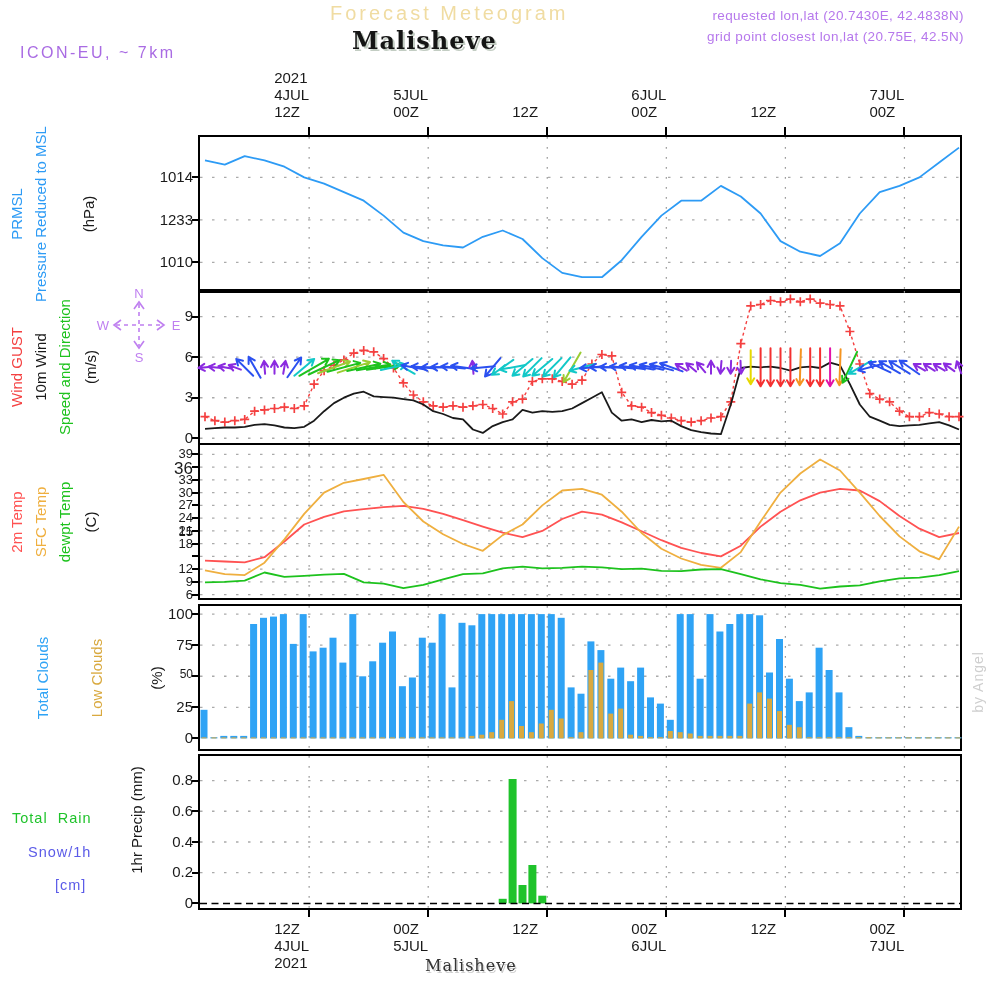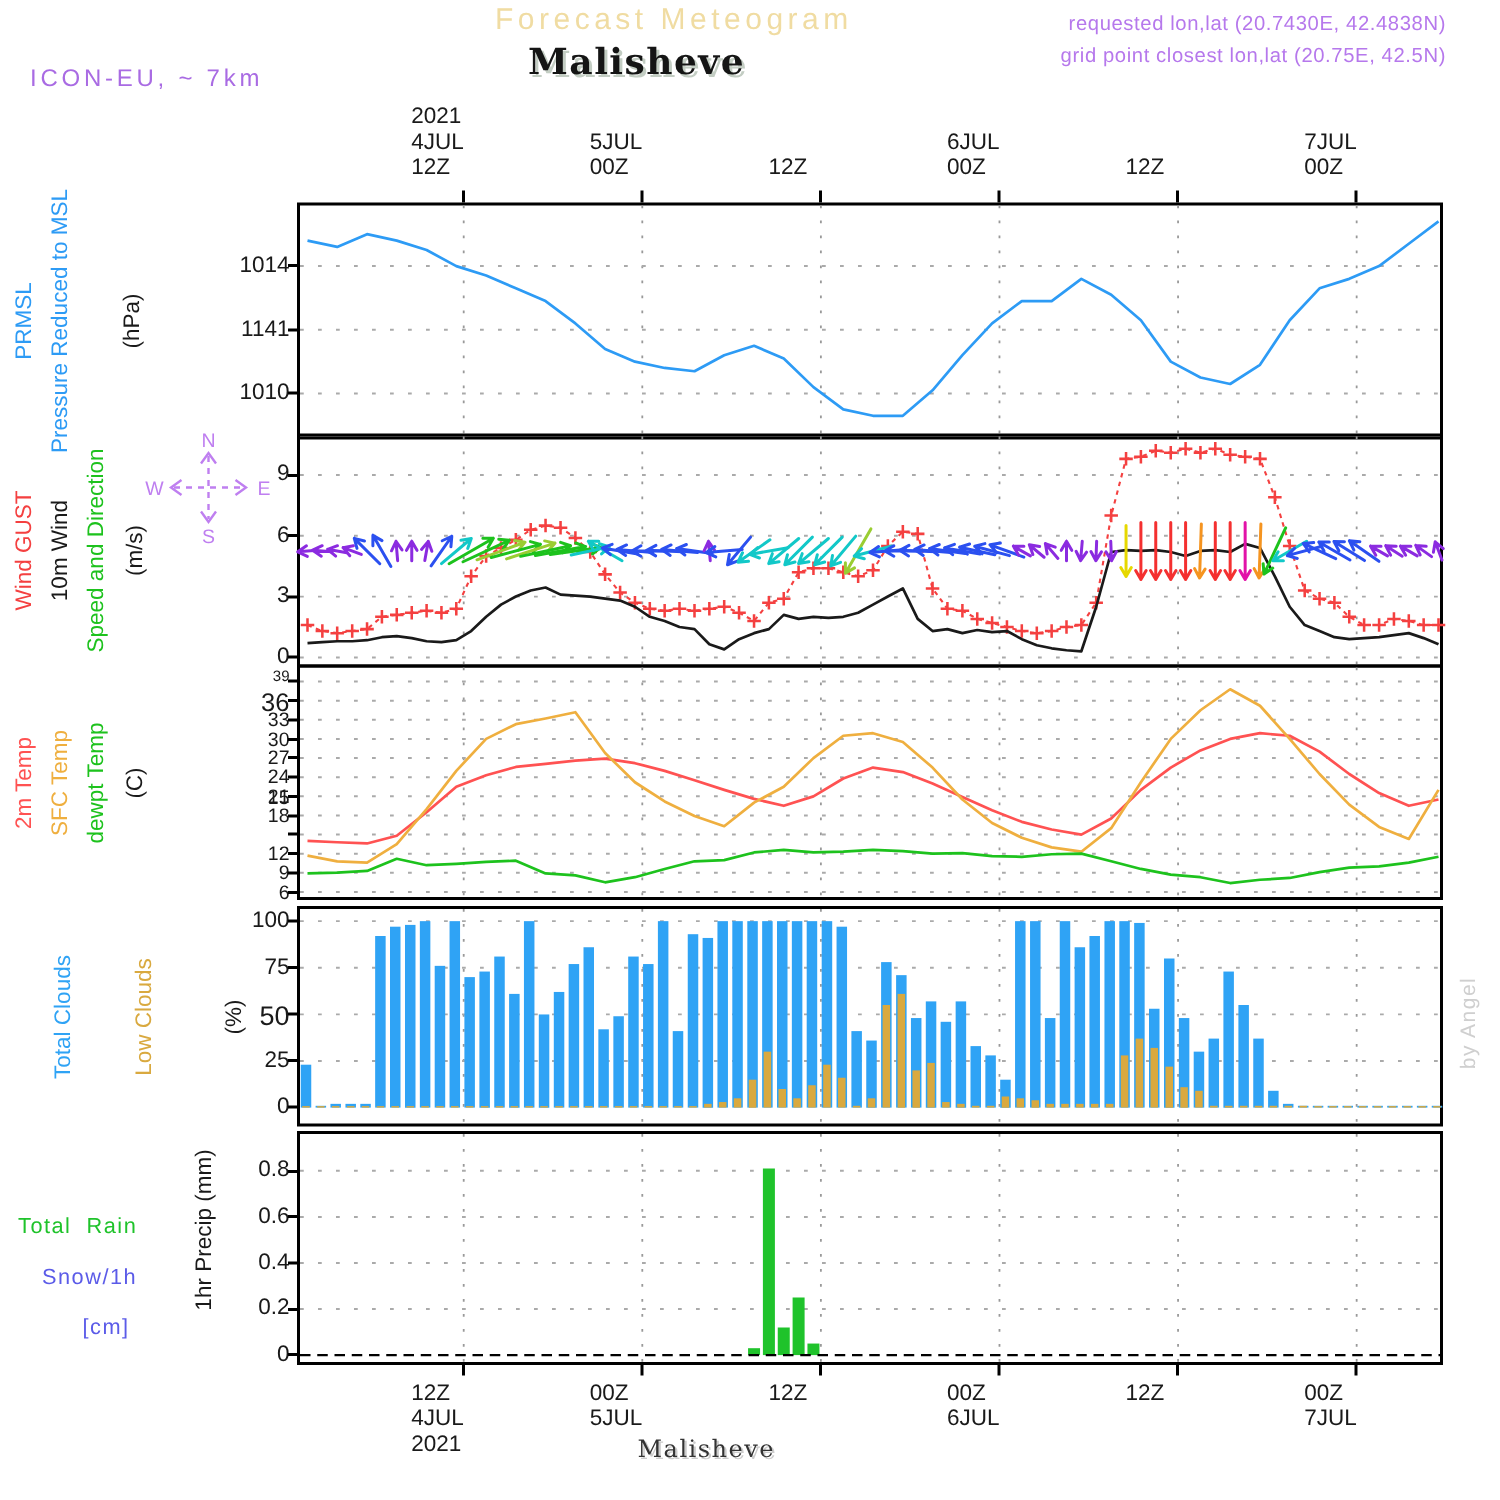--- a/index.html
+++ b/index.html
@@ -39,21 +39,21 @@
         <line x1="466.31853785900785" y1="0" x2="466.31853785900785" y2="154" stroke="#999999" stroke-width="1.2" stroke-dasharray="1.8 8.2"></line>
         <line x1="585.378590078329" y1="0" x2="585.378590078329" y2="154" stroke="#999999" stroke-width="1.2" stroke-dasharray="1.8 8.2"></line>
         <line x1="704.4386422976502" y1="0" x2="704.4386422976502" y2="154" stroke="#999999" stroke-width="1.2" stroke-dasharray="1.8 8.2"></line>
         <line x1="0" y1="40.358620689654686" x2="760" y2="40.358620689654686" stroke="#aaa" stroke-width="1.3" stroke-dasharray="2.5 9.5"></line>
         <line x1="0" y1="82.84137931034434" x2="760" y2="82.84137931034434" stroke="#aaa" stroke-width="1.3" stroke-dasharray="2.5 9.5"></line>
         <line x1="0" y1="125.324137931034" x2="760" y2="125.324137931034" stroke="#aaa" stroke-width="1.3" stroke-dasharray="2.5 9.5"></line>
         <polyline points="5.0,23.4 24.8,27.6 44.7,19.1 64.5,23.4 84.4,29.7 104.2,40.4 124.1,46.7 143.9,55.2 163.7,63.7 183.6,78.6 203.4,95.6 223.3,104.1 243.1,108.3 263.0,110.5 282.8,99.8 302.7,93.5 322.5,102.0 342.3,121.1 362.2,135.9 382.0,140.2 401.9,140.2 421.7,123.2 441.6,99.8 461.4,78.6 481.2,63.7 501.1,63.7 520.9,48.9 540.8,59.5 560.6,76.5 580.5,104.1 600.3,114.7 620.1,119.0 640.0,106.2 659.8,76.5 679.7,55.2 699.5,48.9 719.4,40.4 739.2,25.5 759.0,10.6" fill="none" stroke="#2D9BF5" stroke-width="1.8" stroke-dasharray="none" stroke-linejoin="round"></polyline>
       </svg>
       <div class="ytick" style="left: 143px; top: 168.059px; font-size: 15px;">1014</div>
       <div class="tickmark" style="left: 192px; top: 176.359px; width: 7px; height: 2px;"></div>
-      <div class="ytick" style="left: 143px; top: 210.541px; font-size: 15px;">1141</div>
+      <div class="ytick" style="left: 143px; top: 210.541px; font-size: 15px;">1233</div>
       <div class="tickmark" style="left: 192px; top: 218.841px; width: 7px; height: 2px;"></div>
       <div class="ytick" style="left: 143px; top: 253.024px; font-size: 15px;">1010</div>
       <div class="tickmark" style="left: 192px; top: 261.324px; width: 7px; height: 2px;"></div>
       <div class="rotlbl" style="left: 16px; top: 214px; color: rgb(45, 155, 245);">PRMSL</div>
       <div class="rotlbl" style="left: 40px; top: 214px; color: rgb(45, 155, 245);">Pressure Reduced to MSL</div>
       <div class="rotlbl" style="left: 88px; top: 214px; color: rgb(26, 26, 26);">(hPa)</div>
       <div class="panelbox" style="left: 198px; top: 289px; width: 760px; height: 152px;"></div>
       <svg width="760" height="152" viewBox="0 0 760 152" style="left:200px;top:291px;">
         <line x1="109.1383812010444" y1="0" x2="109.1383812010444" y2="152" stroke="#999999" stroke-width="1.2" stroke-dasharray="1.8 8.2"></line>
         <line x1="228.19843342036555" y1="0" x2="228.19843342036555" y2="152" stroke="#999999" stroke-width="1.2" stroke-dasharray="1.8 8.2"></line>
@@ -175,21 +175,21 @@
         <line x1="0" y1="85.85000000000002" x2="760" y2="85.85000000000002" stroke="#aaa" stroke-width="1.3" stroke-dasharray="2.5 9.5"></line>
         <line x1="0" y1="98.60000000000001" x2="760" y2="98.60000000000001" stroke="#aaa" stroke-width="1.3" stroke-dasharray="2.5 9.5"></line>
         <line x1="0" y1="111.35000000000001" x2="760" y2="111.35000000000001" stroke="#aaa" stroke-width="1.3" stroke-dasharray="2.5 9.5"></line>
         <line x1="0" y1="124.10000000000002" x2="760" y2="124.10000000000002" stroke="#aaa" stroke-width="1.3" stroke-dasharray="2.5 9.5"></line>
         <line x1="0" y1="136.85" x2="760" y2="136.85" stroke="#aaa" stroke-width="1.3" stroke-dasharray="2.5 9.5"></line>
         <line x1="0" y1="149.60000000000002" x2="760" y2="149.60000000000002" stroke="#aaa" stroke-width="1.3" stroke-dasharray="2.5 9.5"></line>
         <polyline points="5.0,115.6 24.8,116.5 44.7,117.3 64.5,112.2 84.4,96.5 104.2,79.5 124.1,71.8 143.9,66.3 163.7,64.2 183.6,62.1 203.4,60.8 223.3,63.8 243.1,68.9 263.0,75.2 282.8,81.6 302.7,87.6 322.5,92.2 342.3,85.9 362.2,74.0 382.0,66.7 401.9,69.7 421.7,77.4 441.6,86.3 461.4,95.2 481.2,102.9 501.1,108.0 520.9,111.4 540.8,100.7 560.6,81.6 580.5,66.7 600.3,55.3 620.1,47.6 640.0,43.8 659.8,45.5 679.7,56.1 699.5,71.0 719.4,83.7 739.2,92.2 759.0,88.0" fill="none" stroke="#FF5252" stroke-width="1.8" stroke-dasharray="none" stroke-linejoin="round"></polyline>
         <polyline points="5.0,125.4 24.8,129.2 44.7,130.1 64.5,117.7 84.4,94.4 104.2,68.9 124.1,47.6 143.9,37.8 163.7,34.0 183.6,29.8 203.4,57.0 223.3,76.5 243.1,89.3 263.0,99.0 282.8,105.8 302.7,90.1 322.5,79.5 342.3,60.4 362.2,45.5 382.0,43.8 401.9,49.7 421.7,66.7 441.6,88.0 461.4,103.7 481.2,113.5 501.1,119.9 520.9,122.8 540.8,107.1 560.6,76.5 580.5,47.6 600.3,28.5 620.1,14.5 640.0,25.5 659.8,47.6 679.7,71.0 699.5,91.4 719.4,106.3 739.2,114.3 759.0,81.6" fill="none" stroke="#EFAF3F" stroke-width="1.8" stroke-dasharray="none" stroke-linejoin="round"></polyline>
         <polyline points="5.0,137.3 24.8,136.8 44.7,135.6 64.5,127.5 84.4,131.8 104.2,130.9 124.1,129.6 143.9,128.8 163.7,137.3 183.6,138.6 203.4,143.2 223.3,139.8 243.1,134.3 263.0,129.2 282.8,128.4 302.7,123.3 322.5,121.6 342.3,123.3 362.2,122.8 382.0,121.6 401.9,122.4 421.7,124.1 441.6,123.7 461.4,125.8 481.2,126.2 501.1,124.5 520.9,124.1 540.8,129.2 560.6,134.3 580.5,138.1 600.3,139.8 620.1,143.7 640.0,141.5 659.8,140.3 679.7,136.4 699.5,133.4 719.4,132.6 739.2,130.1 759.0,126.2" fill="none" stroke="#1DC21D" stroke-width="1.8" stroke-dasharray="none" stroke-linejoin="round"></polyline>
       </svg>
-      <div class="ytick" style="left: 143px; top: 446.29px; font-size: 10px;">39</div>
+      <div class="ytick" style="left: 143px; top: 446.29px; font-size: 13px;">39</div>
       <div class="tickmark" style="left: 192px; top: 453.35px; width: 7px; height: 2px;"></div>
       <div class="ytick" style="left: 143px; top: 459.04px; font-size: 17px;">36</div>
       <div class="tickmark" style="left: 192px; top: 466.1px; width: 7px; height: 2px;"></div>
       <div class="ytick" style="left: 143px; top: 471.79px; font-size: 13px;">33</div>
       <div class="tickmark" style="left: 192px; top: 478.85px; width: 7px; height: 2px;"></div>
       <div class="ytick" style="left: 143px; top: 484.54px; font-size: 13px;">30</div>
       <div class="tickmark" style="left: 192px; top: 491.6px; width: 7px; height: 2px;"></div>
       <div class="ytick" style="left: 143px; top: 497.29px; font-size: 13px;">27</div>
       <div class="tickmark" style="left: 192px; top: 504.35px; width: 7px; height: 2px;"></div>
       <div class="ytick" style="left: 143px; top: 510.04px; font-size: 13px;">24</div>
@@ -374,21 +374,21 @@
         <rect x="715.9" y="131.4" width="5" height="1.0" fill="#D9A93F"></rect>
         <rect x="725.8" y="131.4" width="5" height="1.0" fill="#D9A93F"></rect>
         <rect x="735.7" y="131.4" width="5" height="1.0" fill="#D9A93F"></rect>
         <rect x="745.6" y="131.4" width="5" height="1.0" fill="#D9A93F"></rect>
         <rect x="755.5" y="131.4" width="5" height="1.0" fill="#D9A93F"></rect>
       </svg>
       <div class="ytick" style="left: 143px; top: 604.783px; font-size: 15px;">100</div>
       <div class="tickmark" style="left: 192px; top: 613.083px; width: 7px; height: 2px;"></div>
       <div class="ytick" style="left: 143px; top: 635.87px; font-size: 15px;">75</div>
       <div class="tickmark" style="left: 192px; top: 644.17px; width: 7px; height: 2px;"></div>
-      <div class="ytick" style="left: 143px; top: 666.957px; font-size: 18px;">50</div>
+      <div class="ytick" style="left: 143px; top: 666.957px; font-size: 12px;">50</div>
       <div class="tickmark" style="left: 192px; top: 675.257px; width: 7px; height: 2px;"></div>
       <div class="ytick" style="left: 143px; top: 698.043px; font-size: 15px;">25</div>
       <div class="tickmark" style="left: 192px; top: 706.343px; width: 7px; height: 2px;"></div>
       <div class="ytick" style="left: 143px; top: 729.13px; font-size: 15px;">0</div>
       <div class="tickmark" style="left: 192px; top: 737.43px; width: 7px; height: 2px;"></div>
       <div class="rotlbl" style="left: 42px; top: 677.5px; color: rgb(47, 163, 245);">Total Clouds</div>
       <div class="rotlbl" style="left: 96px; top: 677.5px; color: rgb(217, 169, 63);">Low Clouds</div>
       <div class="rotlbl" style="left: 156px; top: 677.5px; color: rgb(26, 26, 26);">(%)</div>
       <div class="panelbox" style="left: 198px; top: 754px; width: 760px; height: 152px;"></div>
       <svg width="760" height="152" viewBox="0 0 760 152" style="left:200px;top:756px;">

